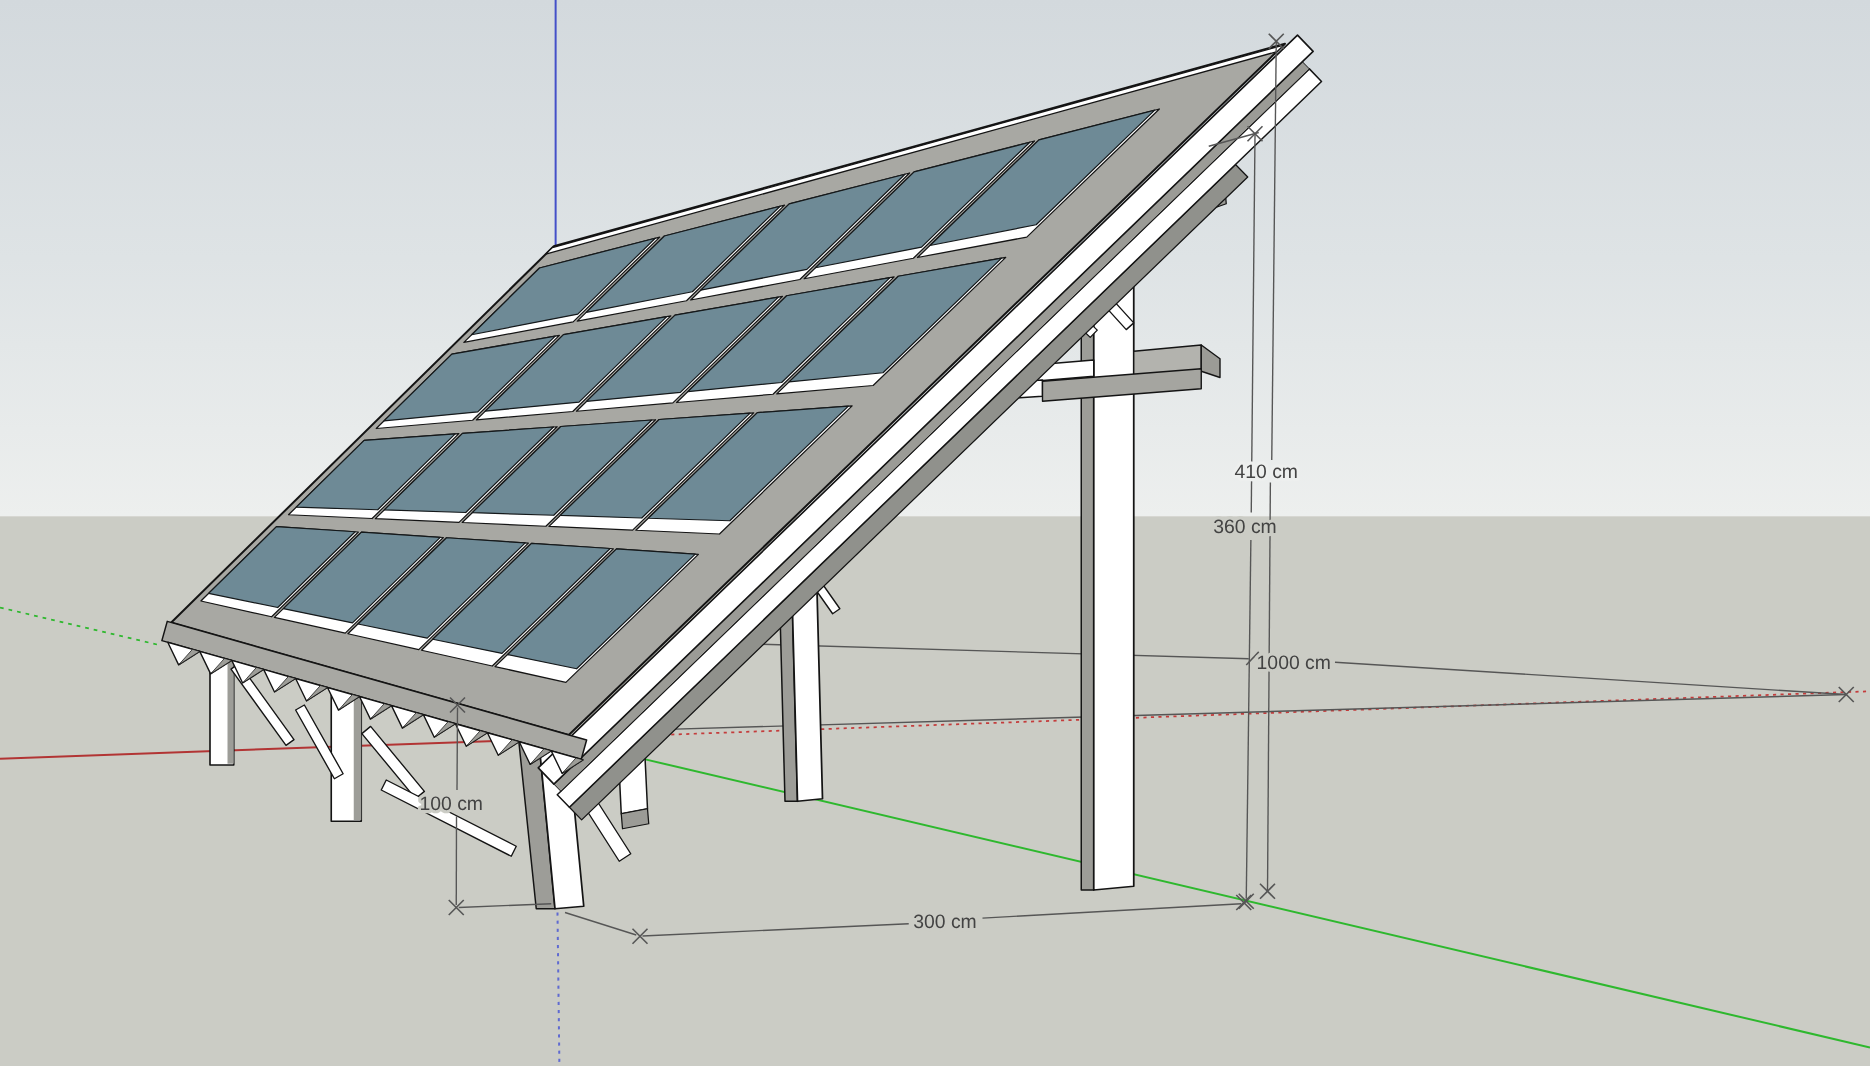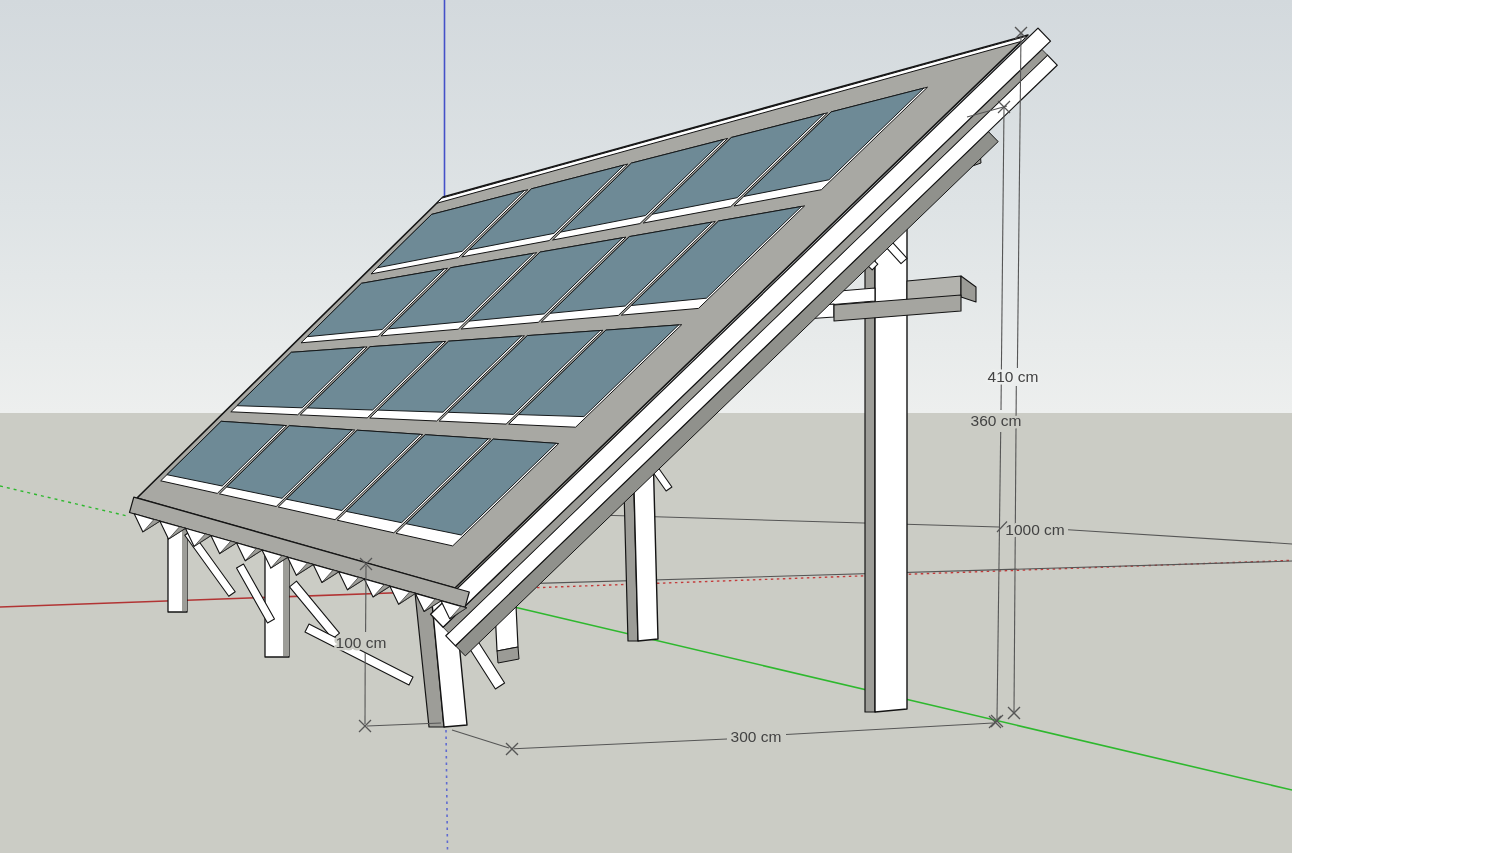--- a/index.html
+++ b/index.html
@@ -1,16 +1,16 @@
 <!DOCTYPE html>
 <html style="--sky_top: #d3d9dd; --sky_mid: #dee3e5; --sky_horizon: #edefee; --ground: #cbccc5; --panel: #6e8a96; --white: #ffffff; --deck: #a8a8a3; --deck_light: #b3b3ae; --deck_dark: #9b9b96; --underside: #90918c; --wood_side: #9d9d98; --beam_gray: #a5a5a0; --outline: #141414; --dim: #565656; --text: #434343; --axis_red: #b23434; --axis_red_dot: #c43c3c; --axis_green: #2eb82e; --axis_blue: #4450c8; --axis_blue_dot: #5f6ad1;"><head>
 <meta charset="utf-8">
 <style>
   html,body{margin:0;padding:0;background:#fff;}
-  #stage{position:relative;width:1292px;height:853px;overflow:hidden;}
+  #stage{position:relative;width:1496px;height:853px;overflow:hidden;}
   svg{display:block;}
   .dimtext{
     font-family:"Liberation Sans", sans-serif;
     font-size:15.5px;
     fill:var(--text,#434343);
     text-anchor:middle;
     paint-order:stroke;
     stroke-width:5px;
     stroke-linejoin:round;
   }

